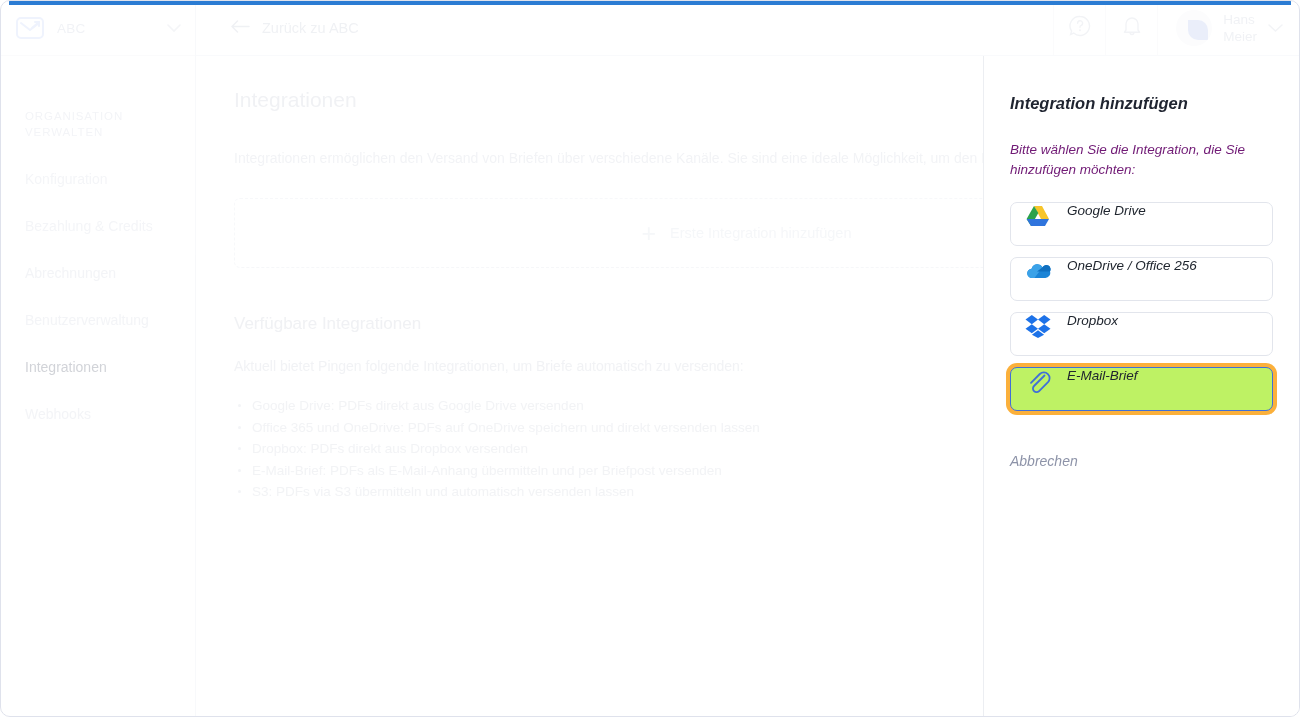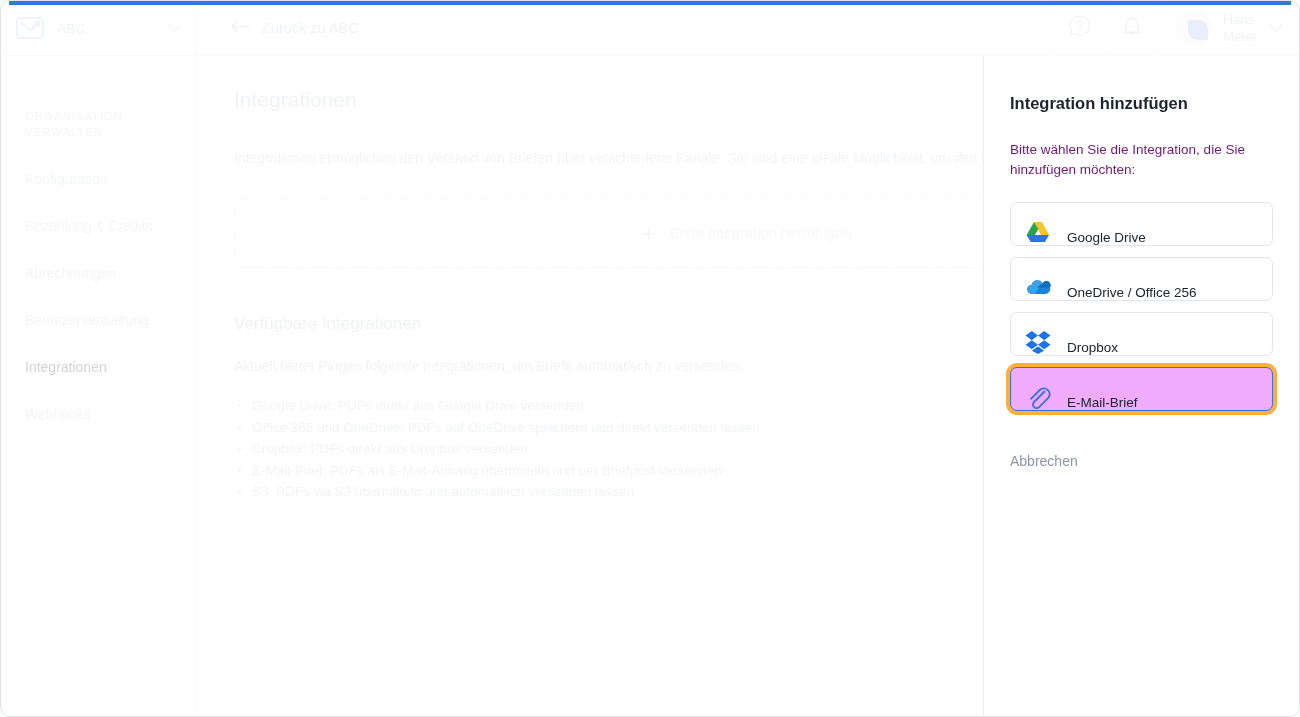--- a/index.html
+++ b/index.html
@@ -237,20 +237,21 @@
   
   .panel {
     position: absolute;
     top: 55px; right: 0;
     width: 316px;
     height: 662px;
     background: #ffffff;
     border-left: 1px solid #eceef2;
     padding: 38px 26px 0 26px;
     z-index: 30;
+    font-style: italic;
   }
   .panel-title {
     font-size: 16.5px;
     font-weight: bold;
     color: #1f2430;
     margin-bottom: 27px;
   }
   .panel-desc {
     font-size: 13.5px;
     line-height: 20px;
@@ -258,36 +259,36 @@
     margin-bottom: 22px;
   }
   .opt-list { display: flex; flex-direction: column; gap: 11px; }
   .opt {
     position: relative;
     height: 44px;
     border: 1px solid #e2e5ec;
     border-radius: 7px;
     background: #ffffff;
     display: flex;
-    align-items: flex-end;
+    align-items: flex-start;
     padding: 0 14px;
     gap: 16px;
     cursor: pointer;
   }
   .opt-icon {
     width: 26px; height: 26px;
     display: flex; align-items: center; justify-content: center;
     flex: 0 0 auto;
   }
   .opt-label {
     font-size: 13.5px;
     color: #20262f;
   }
   .opt.selected {
-    background: #f0abfc;
+    background: #bef264;
     border: 1px solid #3f6fd8;
     box-shadow: 0 0 0 4px #fbb03b;
   }
   .cancel-btn {
     margin-top: 42px;
     font-size: 14px;
     color: #8d93a8;
     cursor: pointer;
   }
 </style>

